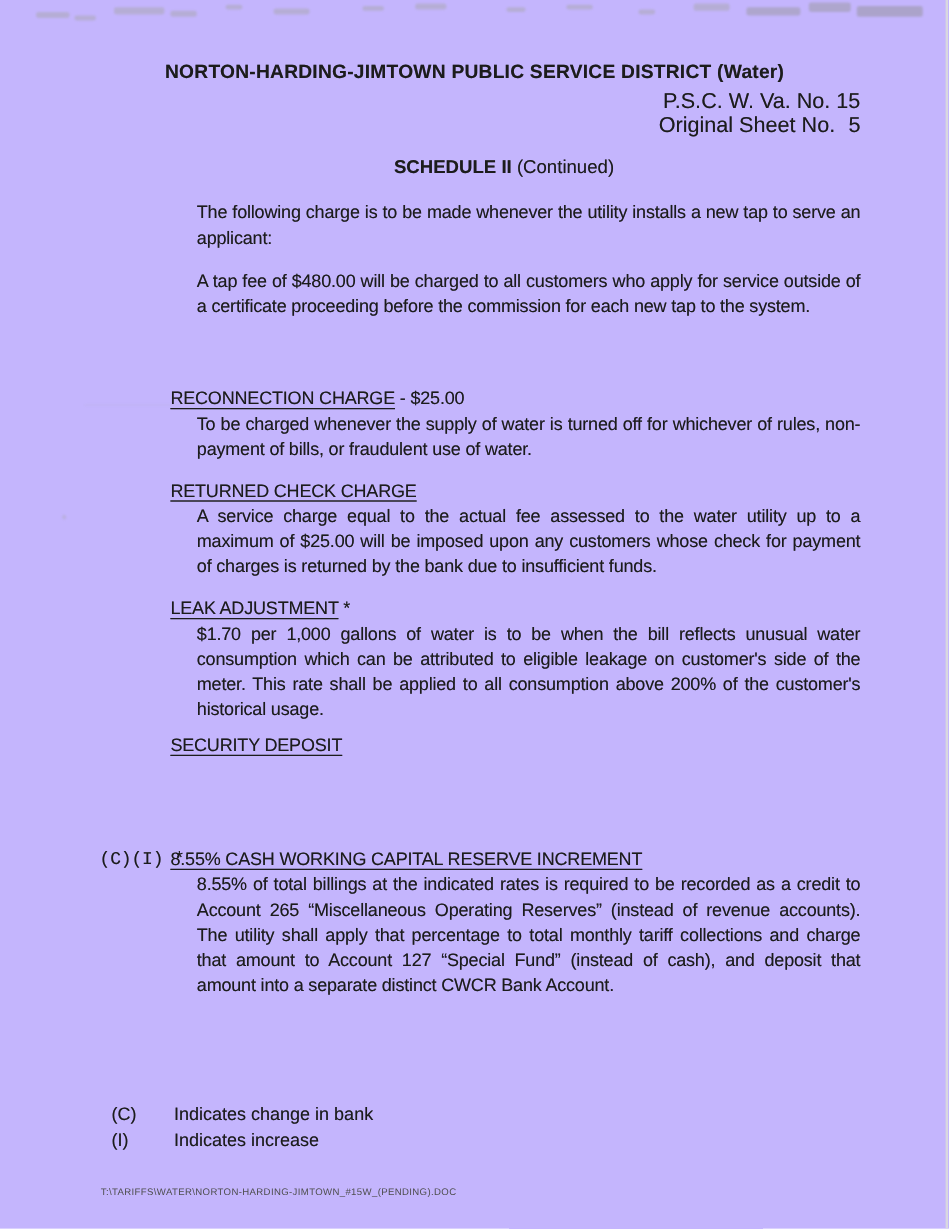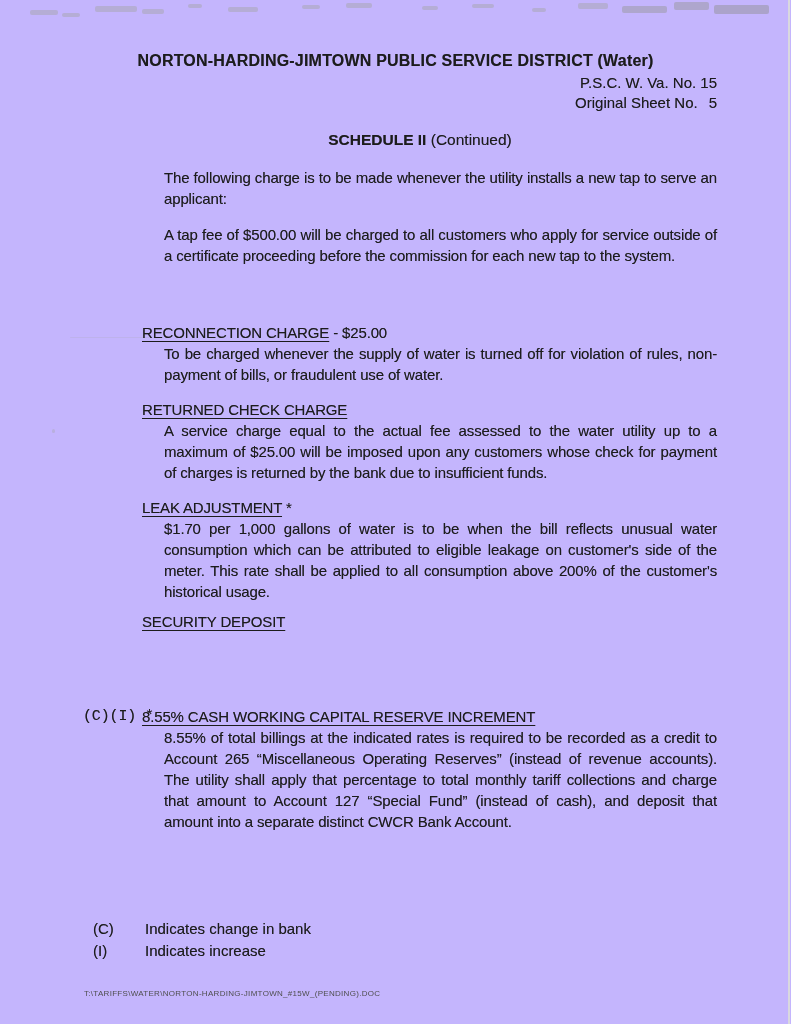--- a/index.html
+++ b/index.html
@@ -11,21 +11,21 @@
     font-family:"Liberation Sans","DejaVu Sans",sans-serif;
     color:#1c1c1c;
   }
   .doc-text{ text-shadow:0 0 0.5px rgba(40,40,40,0.55); }
 
   
   .utility-name{
     position:absolute;top:52px;left:0;width:791px;
     text-align:center;font-size:16px;font-weight:bold;letter-spacing:0.2px;
   }
-  .hdr-right{ position:absolute;right:74px;text-align:center;font-size:15px;margin-left:16px; }
+  .hdr-right{ position:absolute;right:74px;text-align:center;font-size:18px;margin-left:16px; }
   .psc-line{ top:74px; }
   .sheet-line{ top:94px; }
   .sheet-num{ margin-left:11px; }
 
   .schedule-line{
     position:absolute;top:131px;left:50px;width:740px;
     text-align:center;font-size:15.5px;
   }
   .schedule-title{ font-weight:bold;text-underline-offset:3px; }
 
@@ -86,26 +86,26 @@
     <span>Original Sheet No.</span><span class="sheet-num">5</span>
   </div>
 
   <div class="schedule-line doc-text">
     <span class="schedule-title">SCHEDULE II</span>
     <span>(Continued)</span>
   </div>
 
   <div class="section s1 doc-text">
     <p>The following charge is to be made whenever the utility installs a new tap to serve an applicant:</p>
-    <p class="gap-before">A tap fee of $500.00 will be charged to all customers who apply for service outside of a certificate proceeding before the commission for each new tap to the system.</p>
+    <p class="gap-before">A tap fee of $480.00 will be charged to all customers who apply for service outside of a certificate proceeding before the commission for each new tap to the system.</p>
   </div>
 
   <div class="section s2 doc-text">
     <h2 class="sec-heading"><span class="u">RECONNECTION CHARGE</span><span> - $25.00</span></h2>
-    <p>To be charged whenever the supply of water is turned off for violation of rules, non-payment of bills, or fraudulent use of water.</p>
+    <p>To be charged whenever the supply of water is turned off for whichever of rules, non-payment of bills, or fraudulent use of water.</p>
   </div>
 
   <div class="section s3 doc-text">
     <h2 class="sec-heading"><span class="u">RETURNED CHECK CHARGE</span><span></span></h2>
     <p>A service charge equal to the actual fee assessed to the water utility up to a maximum of $25.00 will be imposed upon any customers whose check for payment of charges is returned by the bank due to insufficient funds.</p>
   </div>
 
   <div class="section s4 doc-text">
     <h2 class="sec-heading"><span class="u">LEAK ADJUSTMENT</span><span> *</span></h2>
     <p>$1.70 per 1,000 gallons of water is to be when the bill reflects unusual water consumption which can be attributed to eligible leakage on customer's side of the meter. This rate shall be applied to all consumption above 200% of the customer's historical usage.</p>

